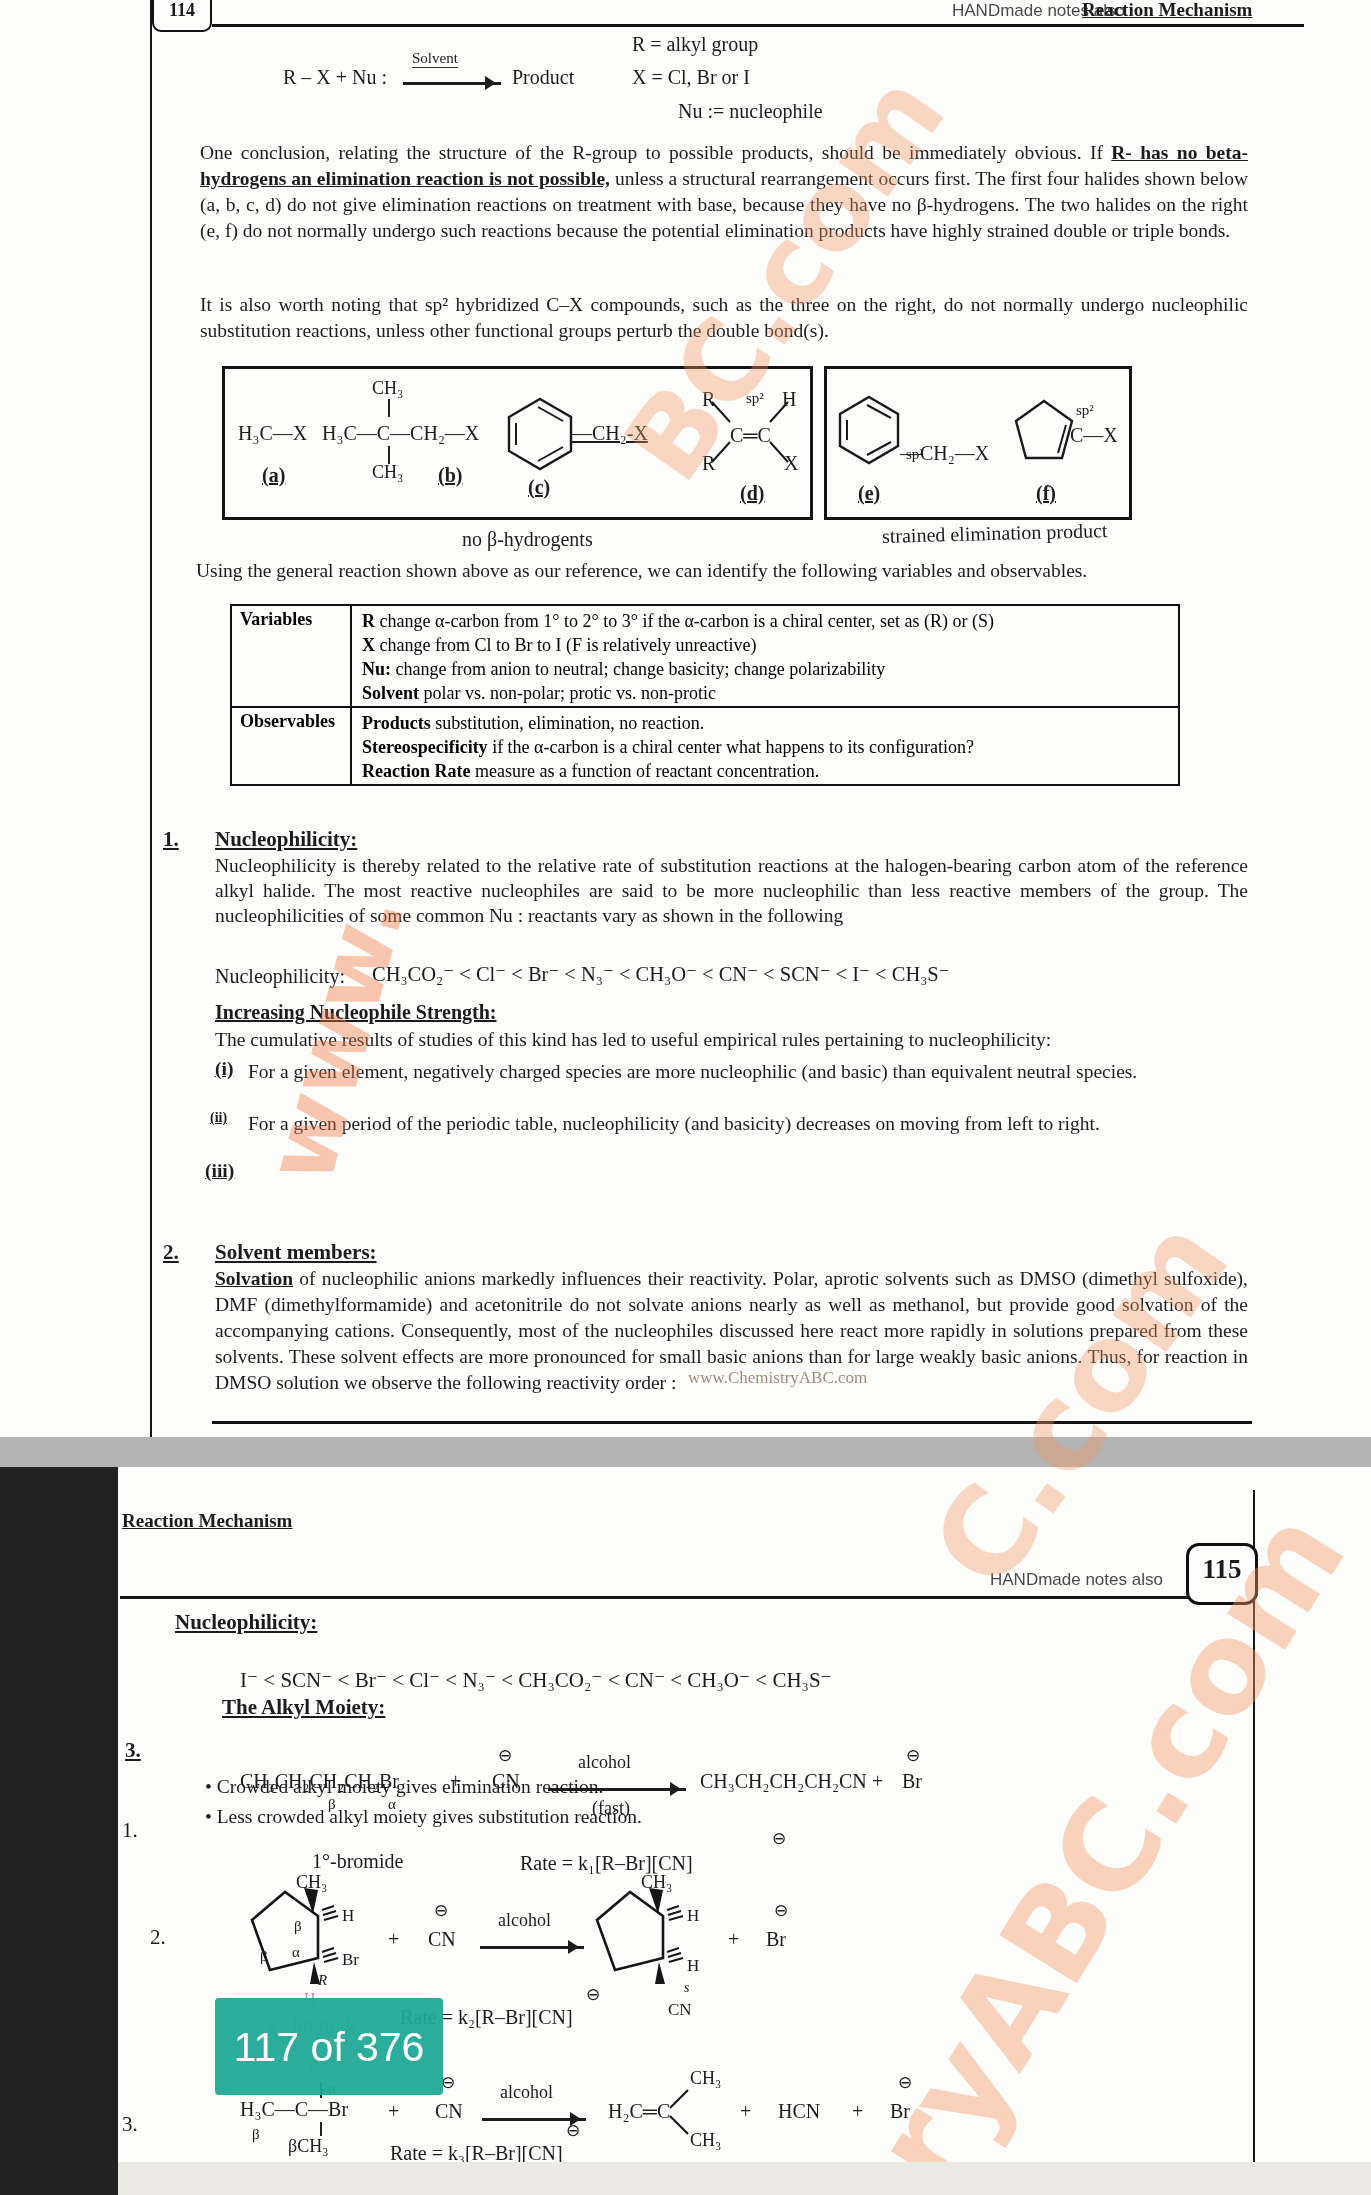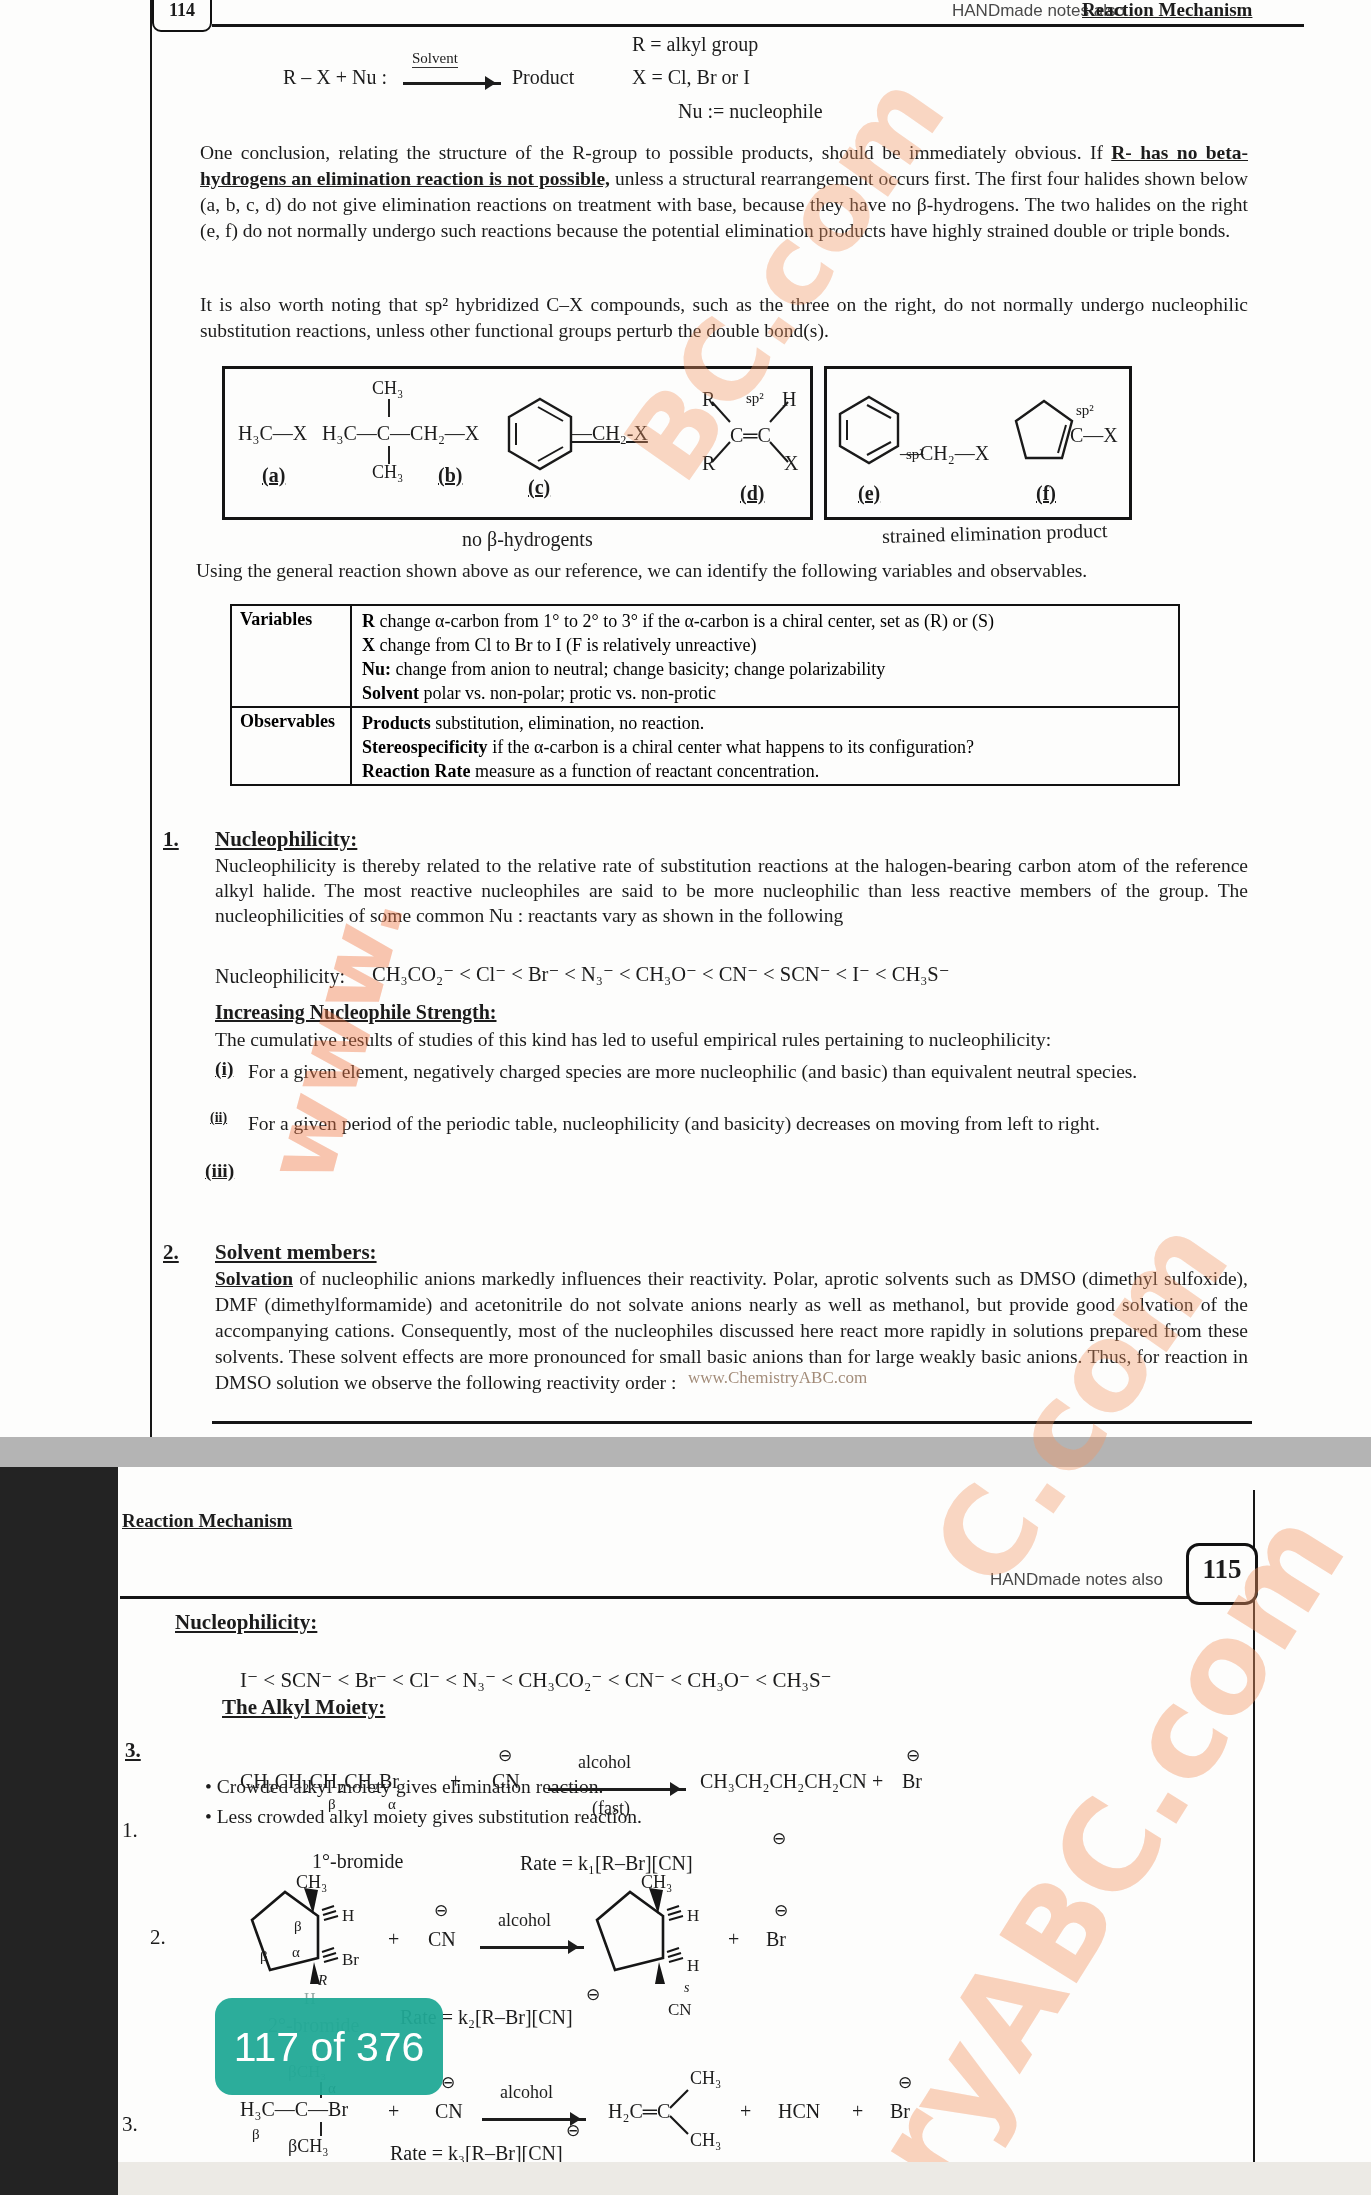--- a/index.html
+++ b/index.html
@@ -25,21 +25,21 @@
   .tblwrap{position:absolute;border:2.5px solid #111;}
   .trow{display:flex;}
   .tcell-h{width:104px;padding:3px 6px 1px 8px;font-weight:bold;font-size:18px;flex:none;}
   .tcell-b{flex:1;border-left:2.5px solid #111;padding:3px 8px 1px 10px;font-size:18px;line-height:24px;}
   .tline b{font-weight:bold;}
   .wm{position:absolute;font-family:"DejaVu Sans",sans-serif;font-weight:bold;
       color:rgba(243,150,100,0.38);transform-origin:left top;pointer-events:none;z-index:5;white-space:nowrap;}
   .minus{position:absolute;font-size:17px;color:#1c1c1c;font-family:"DejaVu Sans",sans-serif;}
   .small{font-size:15px;}
   svg{position:absolute;overflow:visible;}
-  .pager{position:absolute;border-radius:17px;text-align:center;z-index:10;
+  .pager{position:absolute;border-radius:4px;text-align:center;z-index:10;
          font-family:"Liberation Sans","DejaVu Sans",sans-serif;color:#fff;}
   .faint{color:#8fa6a2;}
 </style>
 </head>
 <body>
 
 <div id="stage">
 
   <div class="page" style="left:0;top:0;width:1371px;height:1437px;"></div>
   <div class="vline" style="left:150px;top:0;height:1437px;"></div>

